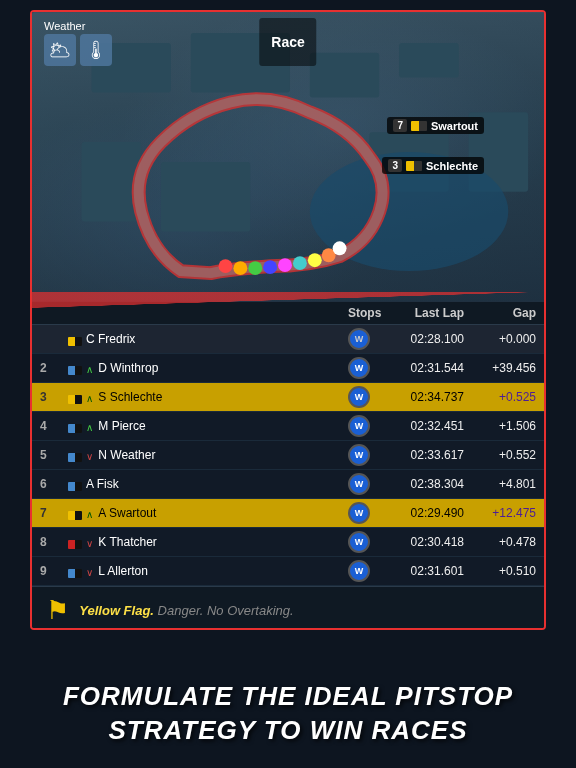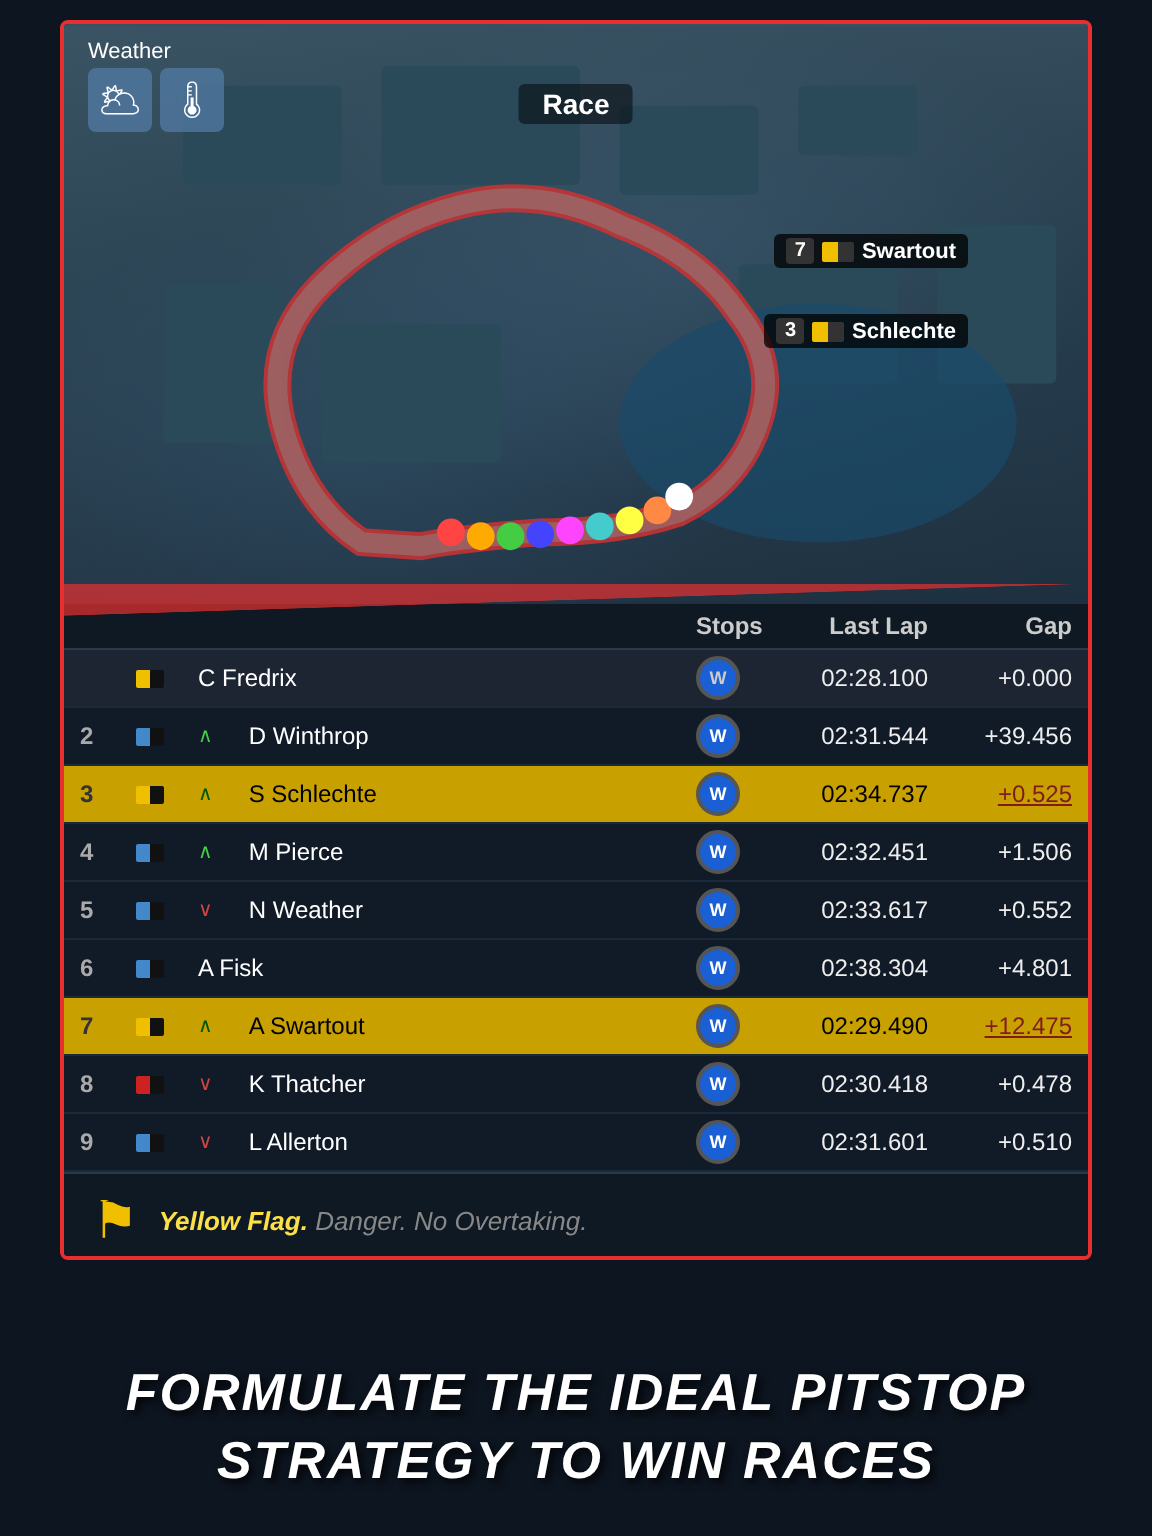--- a/index.html
+++ b/index.html
@@ -44,24 +44,23 @@
 
     .race-title {
       position: absolute;
       top: 6px;
       left: 50%;
       transform: translateX(-50%);
       color: #ffffff;
       font-size: 14px;
       font-weight: bold;
       background: rgba(0,0,0,0.5);
-      padding: 2px 12px;
+      padding: 16px 12px;
       border-radius: 3px;
       z-index: 10;
-      margin-top: 24px;
     }
 
     .weather-widget {
       position: absolute;
       top: 8px;
       left: 12px;
       z-index: 10;
       color: white;
       font-size: 11px;
     }
@@ -156,35 +155,35 @@
       border-bottom: 1px solid #1a2a3a;
       align-items: center;
     }
 
     .table-row.highlighted {
       background: #c8a000;
       color: #000000;
     }
 
     .table-row.highlighted .driver-name { color: #000; }
-    .table-row.highlighted .gap-val { color: #7f1d1d; text-decoration: underline; }
+    .table-row.highlighted .gap-val { color: #4c1d95; }
     .table-row.highlighted .lap-val { color: #000; text-align: right; }
 
     .pos-num {
       font-weight: bold;
       color: #aaa;
       font-size: 12px;
     }
 
     .table-row.highlighted .pos-num { color: #333; }
 
     .driver-cell {
       display: flex;
-      align-items: center;
-      gap: 17px;
+      align-items: flex-end;
+      gap: 4px;
     }
 
     .mini-flag {
       width: 14px;
       height: 9px;
       display: inline-block;
       border-radius: 1px;
       flex-shrink: 0;
     }
 

